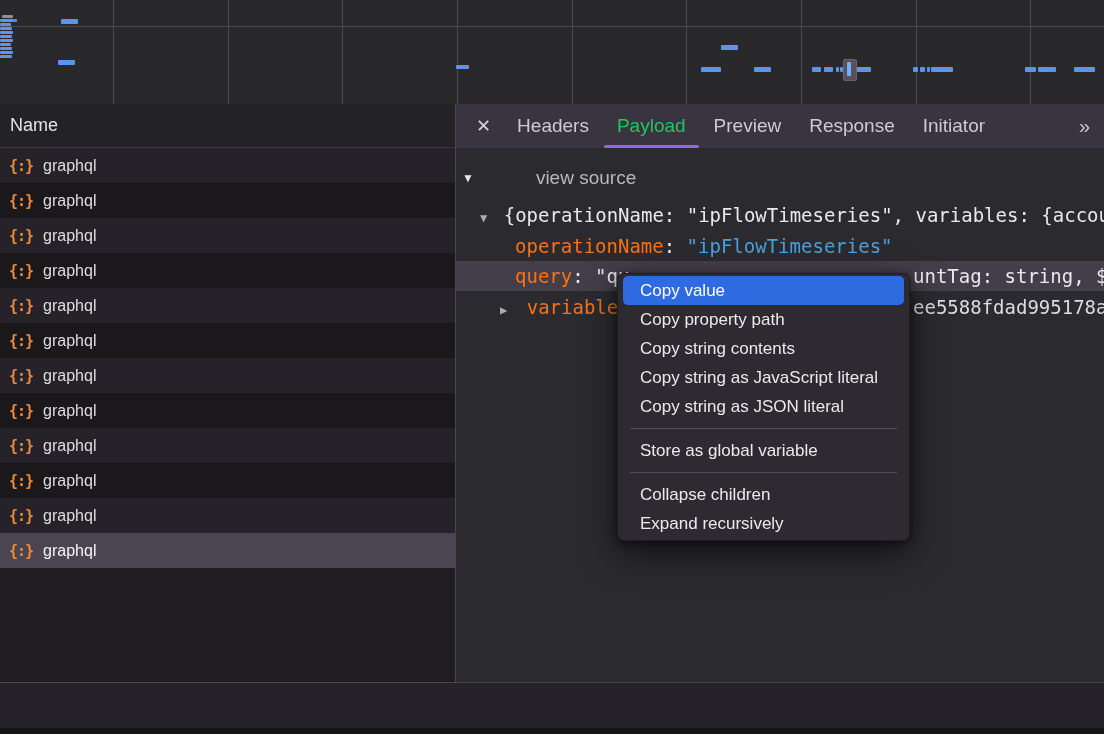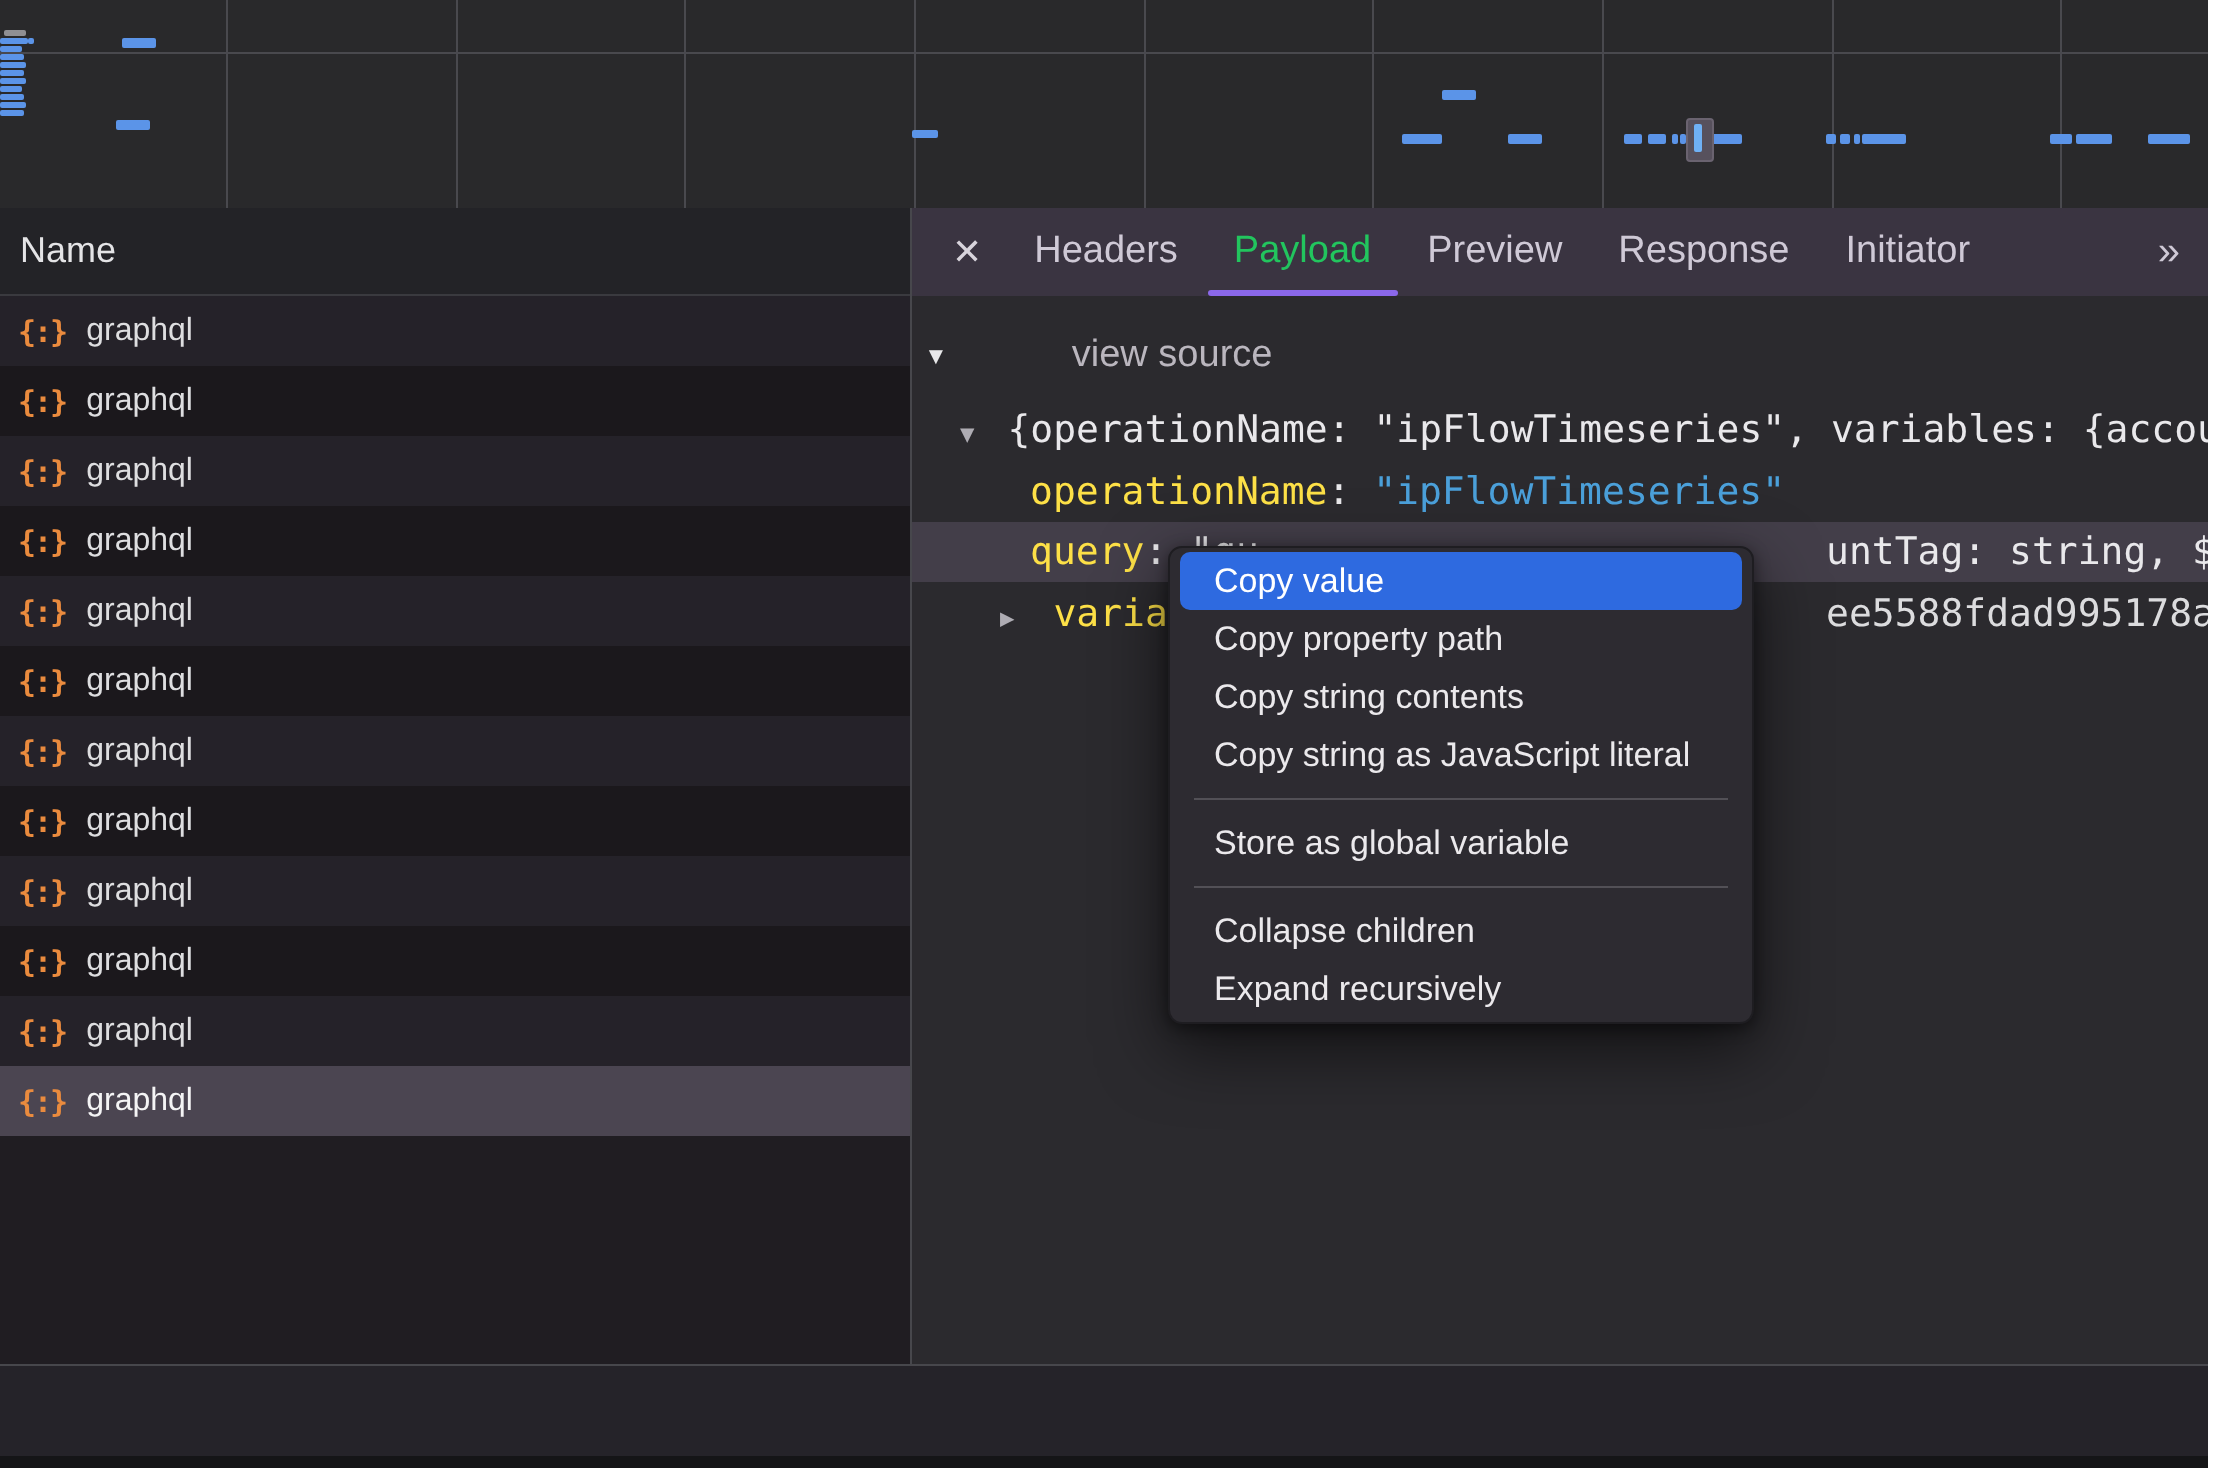--- a/index.html
+++ b/index.html
@@ -36,31 +36,31 @@
 
   
   .payload{position:absolute;left:456px;top:148px;width:648px;height:534px;background:#2b2a2e;overflow:hidden;}
   .section-row{position:absolute;left:0;top:14px;height:32px;display:flex;align-items:center;white-space:nowrap;}
   .sec-tri{color:#e8e8ea;font-size:12px;margin:0 4px 0 6px;}
   .sec-title{color:#f2f2f3;font-size:19px;font-weight:bold;}
   .view-source{color:#bab6be;font-size:19px;margin-left:58px;}
   .mono{font-family:"DejaVu Sans Mono",monospace;font-size:19px;white-space:nowrap;}
   .tree-line{position:absolute;left:0;right:0;height:30px;line-height:30px;color:#d8d8da;}
   .tri{color:#aeacb3;font-size:12px;}
-  .key{color:#fde047;margin-top:48px;}
+  .key{color:#f97316;margin-top:48px;}
   .str{color:#4ba0da;}
   .plain{color:#e9e8eb;}
   .line-preview{top:52px;}
   .line-op{top:83px;}
   .line-query{top:113px;background:#433e49;}
   .line-vars{top:144px;}
   .frag-right{position:absolute;left:457px;top:0;}
 
   
-  .context-menu{position:absolute;left:584px;top:273px;width:293px;box-sizing:border-box;background:#2d2b31;border:1px solid #1e1d21;border-radius:7px;padding:2px 0;box-shadow:0 12px 34px rgba(0,0,0,.6),0 2px 8px rgba(0,0,0,.45);z-index:50;}
+  .context-menu{position:absolute;left:617px;top:273px;width:293px;box-sizing:border-box;background:#2d2b31;border:1px solid #1e1d21;border-radius:7px;padding:2px 0;box-shadow:0 12px 34px rgba(0,0,0,.6),0 2px 8px rgba(0,0,0,.45);z-index:50;}
   .menu-item{height:29px;line-height:29px;margin:0 5px;padding:0 17px;border-radius:5px;color:#ebe9ec;font-size:17px;white-space:nowrap;}
   .menu-item.active{background:#2e6ae0;color:#ffffff;}
   .menu-sep{height:1px;background:#525056;margin:7px 12px;}
 
   
   .footer{position:absolute;left:0;top:682px;width:1104px;height:52px;background:#252329;border-top:1px solid #47474c;box-sizing:border-box;}
   .bottom-strip{position:absolute;left:0;bottom:0;width:1104px;height:6px;background:#151517;}
 </style>
 </head>
 <body>
@@ -220,20 +220,21 @@
   </div>
 
   <div class="footer"></div>
   <div class="bottom-strip"></div>
 
   <div class="context-menu">
     <div class="menu-item active">Copy value</div>
     <div class="menu-item">Copy property path</div>
     <div class="menu-item">Copy string contents</div>
     <div class="menu-item">Copy string as JavaScript literal</div>
+    <div class="menu-item">Copy string as JSON literal</div>
     <div class="menu-sep"></div>
     <div class="menu-item">Store as global variable</div>
     <div class="menu-sep"></div>
     <div class="menu-item">Collapse children</div>
     <div class="menu-item">Expand recursively</div>
   </div>
 
 </div>
 
 </body></html>

